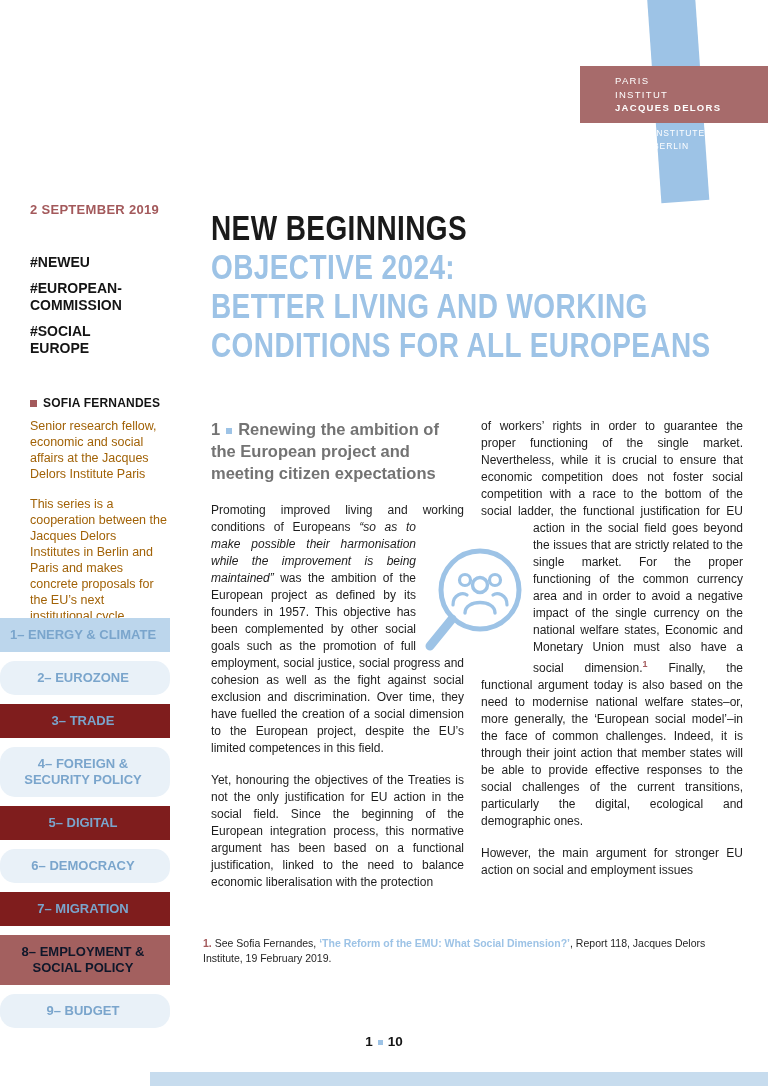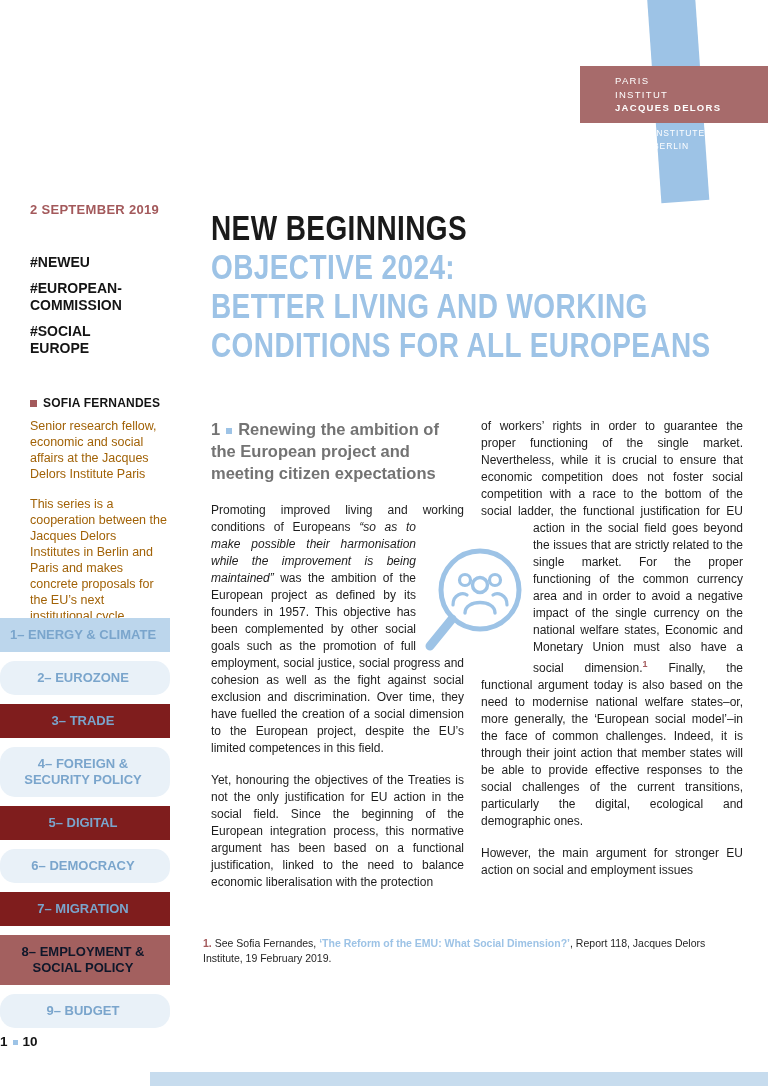--- a/index.html
+++ b/index.html
@@ -73,21 +73,21 @@
   .spacer-l { float:left; width:52px; height:240px;
     shape-outside:polygon(0% 43%, 100% 43%, 100% 100%, 0% 100%); }
 
   .group-icon { position:absolute; left:205px; top:125px; width:118px; height:122px; z-index:4; }
 
   
   #footnote { position:absolute; left:203px; top:936px; width:534px; font-size:10.5px; line-height:15px; color:#262626; }
   .fn-marker { color:#A3595B; font-weight:bold; }
   .fn-link { color:#9DC3E6; text-decoration:none; cursor:pointer;font-weight:bold; }
 
-  #page-num { position:absolute; left:0; top:1034px; width:768px; text-align:left; font-weight:bold; font-size:13.5px; color:#141414; }
+  #page-num { position:absolute; left:0; top:1034px; width:768px; text-align:center; font-weight:bold; font-size:13.5px; color:#141414; }
   #page-num .sq-blue { width:5px; height:5px; margin:0 5px 1px 5px; }
 
   .footer-band { position:absolute; left:150px; top:1072px; width:618px; height:14px; background:#C7DCEE; }
 </style>
 </head>
 <body>
 
 <div>
   <div class="logo-blue-band"></div>
   <div class="logo-brown-band">

